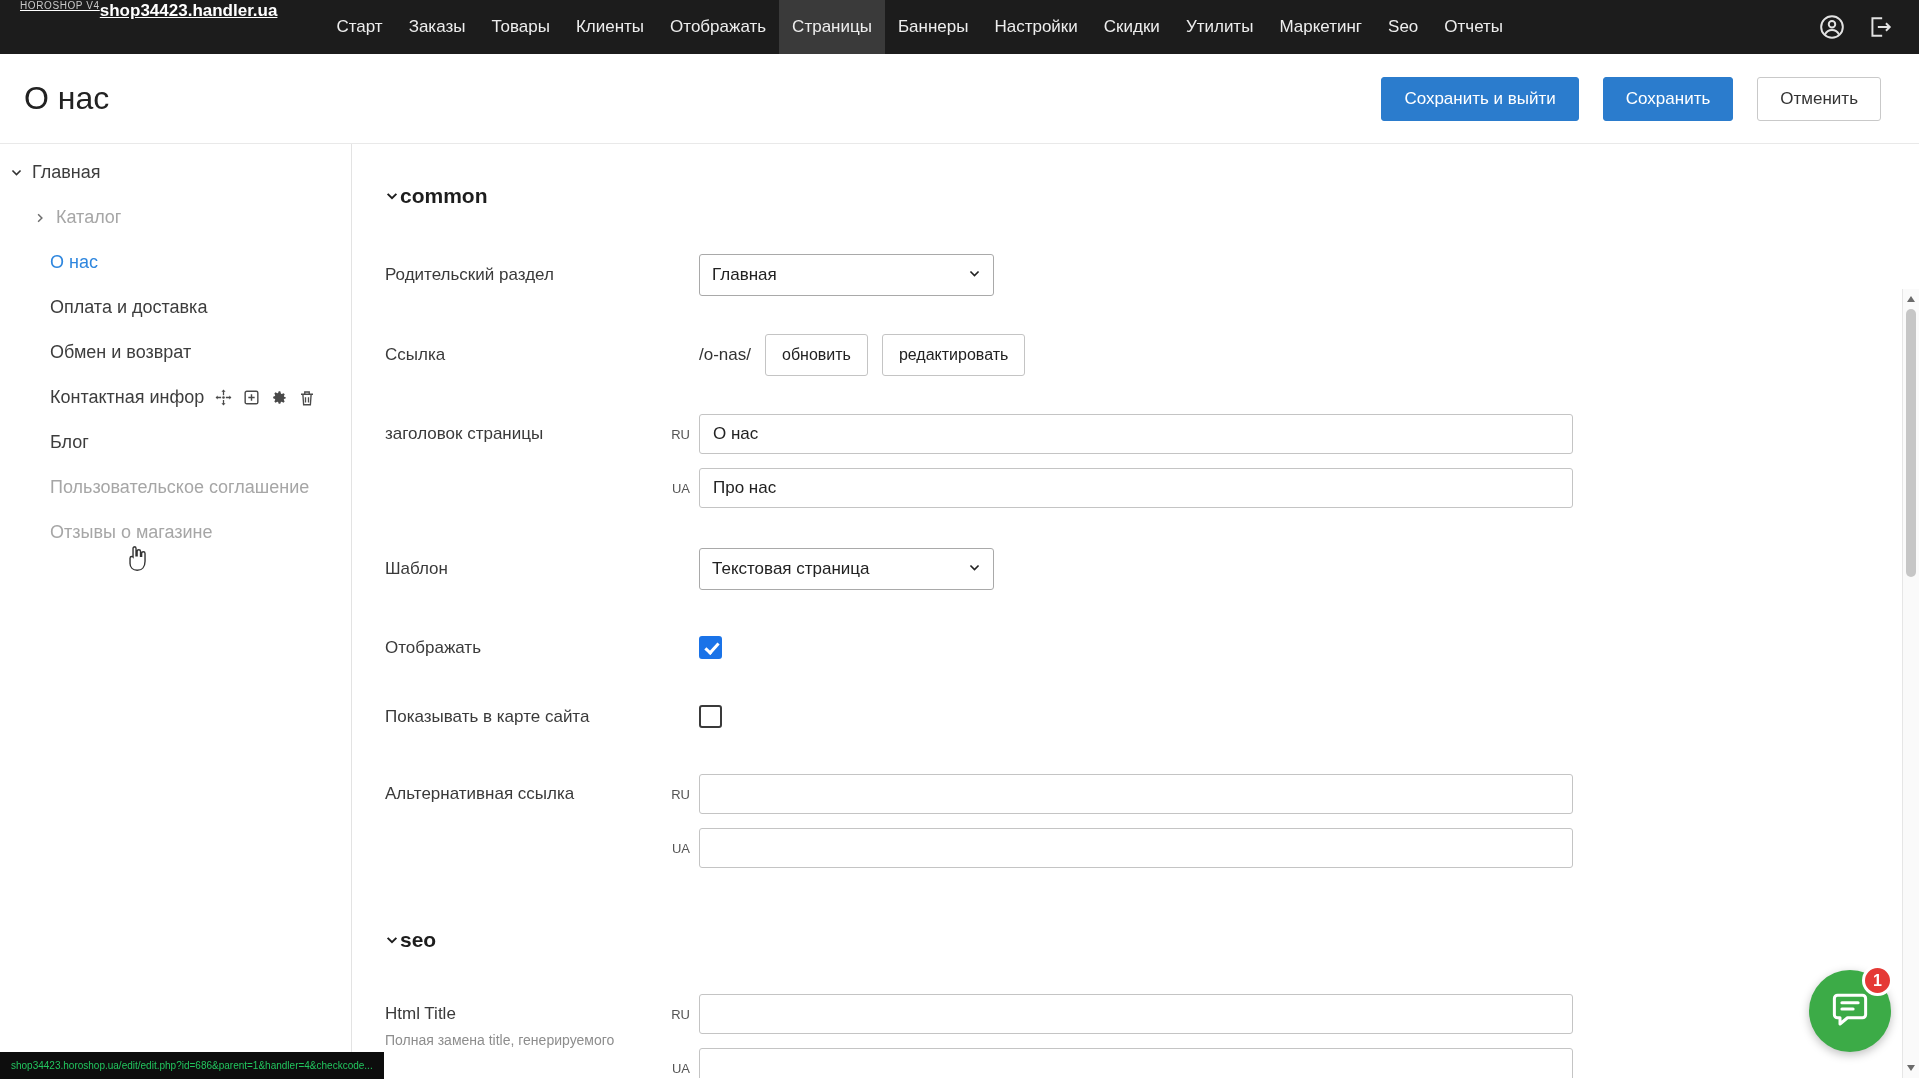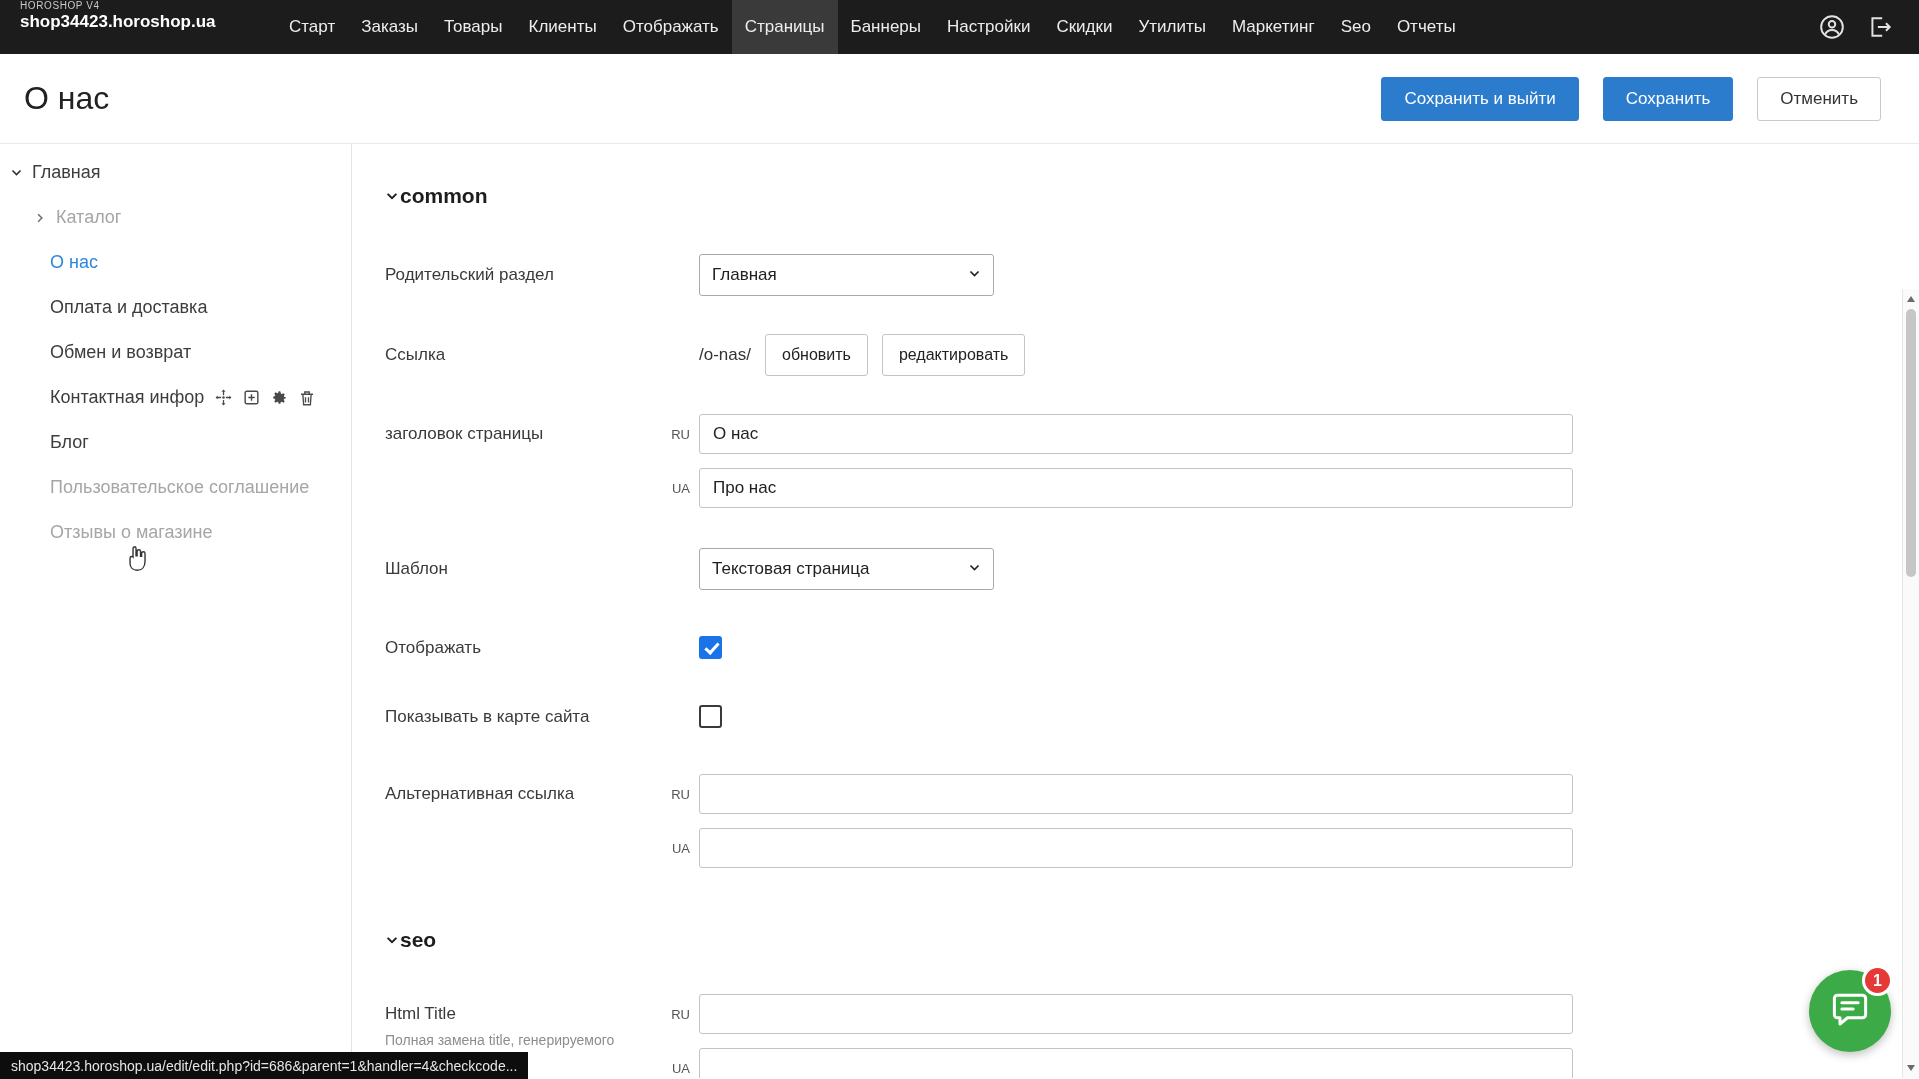--- a/index.html
+++ b/index.html
@@ -1,21 +1,21 @@
 <!DOCTYPE html>
 <html><head>
 <meta charset="utf-8">
 <style>
   * { margin:0; padding:0; box-sizing:border-box; }
   html,body { width:1919px; height:1079px; overflow:hidden; }
   body { font-family:"Liberation Sans","DejaVu Sans",sans-serif; background:#fff; position:relative; color:#333; }
 
   
   .topbar { height:54px; background:#1c1c1c; display:flex; align-items:stretch; color:#fff; padding-left:20px; position:relative; z-index:5; }
-  .brand { display:flex; flex-direction:column; justify-content:flex-start; margin-right:46px; min-width:210px; }
+  .brand { display:flex; justify-content:flex-start; margin-right:46px; min-width:210px;text-decoration:underline; }
   .brand-small { font-size:10px; color:#c9c9c9; letter-spacing:.6px; }
   .brand-main { font-size:17px; font-weight:bold; color:#fff; margin-top:1px; }
   .menu { display:flex; align-items:stretch; }
   .menu-item { display:flex; align-items:center; padding:0 13px; font-size:17px; color:#ededed; cursor:pointer; white-space:nowrap; }
   .menu-item.active { background:#3a3a3a; }
   .topbar-right { margin-left:auto; display:flex; align-items:center; gap:22px; padding-right:26px; }
   .topbar-icon { width:26px; height:26px; display:flex; align-items:center; justify-content:center; cursor:pointer; }
   .topbar-icon svg { stroke:#e2e2e2; fill:none; stroke-width:1.8; }
 
   
@@ -75,33 +75,33 @@
   
   .scrollbar { position:absolute; right:0; top:145px; bottom:0; width:17px; background:#fafafa; border-left:1px solid #e6e6e6; z-index:4; }
   .sb-arrow { width:100%; height:16px; display:flex; align-items:center; justify-content:center; }
   .sb-arrow-up { position:absolute; top:2px; }
   .sb-arrow-down { position:absolute; bottom:2px; }
   .tri-up { width:0; height:0; border-left:4px solid transparent; border-right:4px solid transparent; border-bottom:6px solid #6b6b6b; }
   .tri-down { width:0; height:0; border-left:4px solid transparent; border-right:4px solid transparent; border-top:6px solid #6b6b6b; }
   .sb-thumb { position:absolute; top:20px; left:3px; width:10px; height:268px; background:#c6c6c6; border-radius:5px; }
 
   
-  .statusbar { position:absolute; left:0; bottom:0; height:27px; background:#0d0d0d; color:#e5e5e5; display:inline-flex; align-items:center; padding:0 11px; font-size:14px; z-index:10; white-space:nowrap; }
+  .statusbar { position:absolute; left:0; bottom:0; height:27px; background:#0d0d0d; color:#22c55e; display:inline-flex; align-items:center; padding:0 11px; font-size:10px; z-index:10; white-space:nowrap; }
 
   
   .chat-launcher { position:absolute; right:28px; bottom:27px; width:82px; height:82px; border-radius:50%; background:#3cab47; display:flex; align-items:center; justify-content:center; box-shadow:0 3px 10px rgba(0,0,0,.25); cursor:pointer; z-index:10; }
   .chat-badge { position:absolute; top:-5px; right:-2px; width:31px; height:31px; border-radius:50%; background:#e53935; border:3px solid #fff; color:#fff; font-size:16px; font-weight:bold; display:flex; align-items:center; justify-content:center; }
 </style>
 </head>
 <body>
 
 <div class="topbar">
   <div class="brand">
     <span class="brand-small">HOROSHOP V4</span>
-    <span class="brand-main">shop34423.horoshop.ua</span>
+    <span class="brand-main">shop34423.handler.ua</span>
   </div>
   <div class="menu">
     <span class="menu-item">Старт</span>
     <span class="menu-item">Заказы</span>
     <span class="menu-item">Товары</span>
     <span class="menu-item">Клиенты</span>
     <span class="menu-item">Отображать</span>
     <span class="menu-item active">Страницы</span>
     <span class="menu-item">Баннеры</span>
     <span class="menu-item">Настройки</span>

